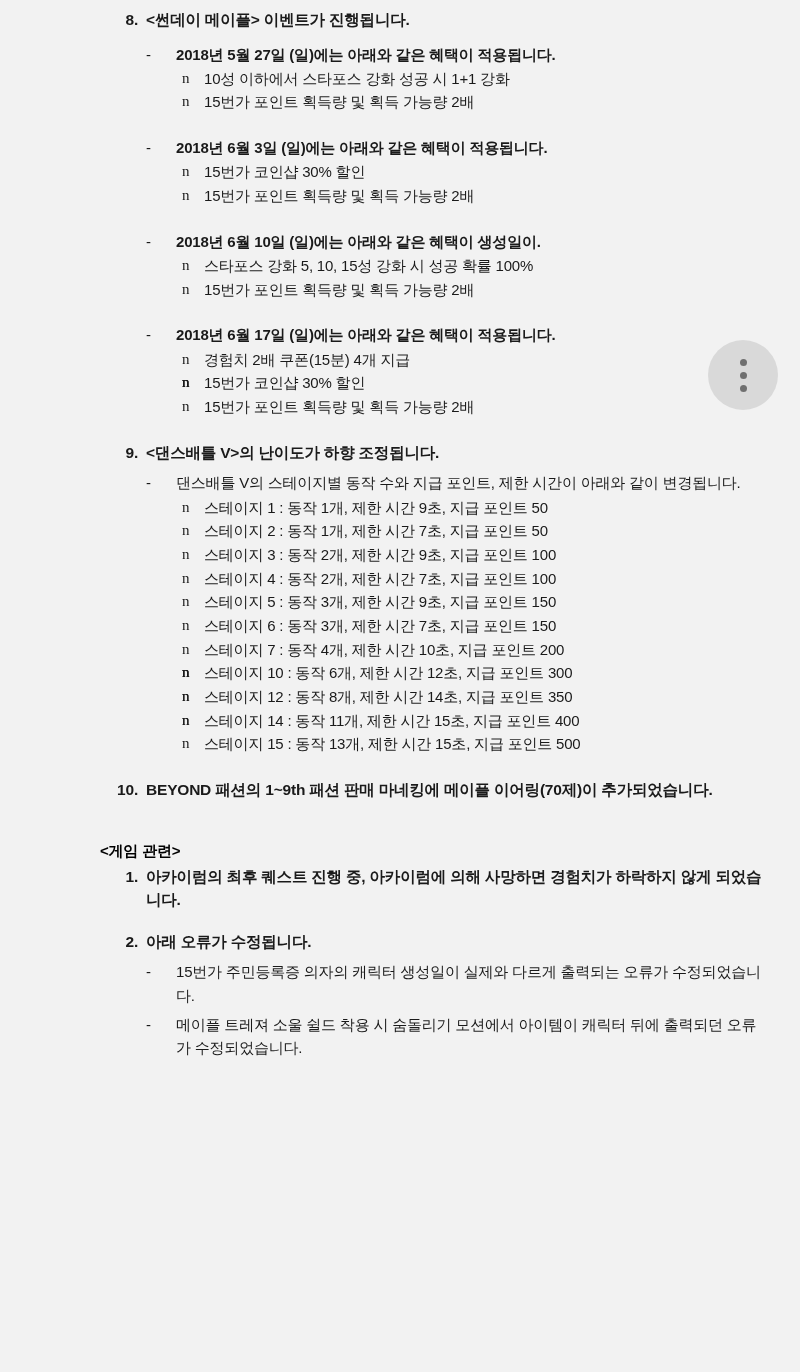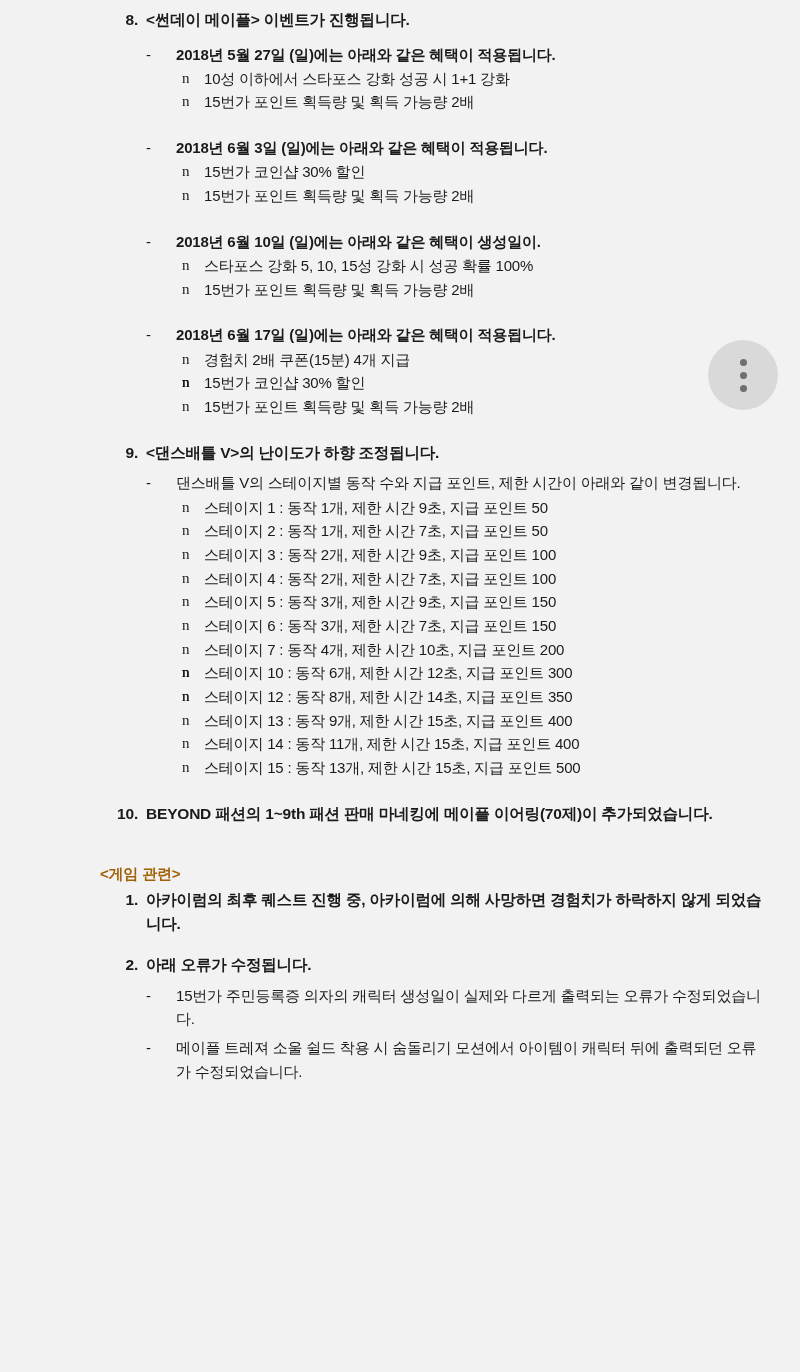--- a/index.html
+++ b/index.html
@@ -78,21 +78,21 @@
     top: 0;
     font-family: "Liberation Serif", serif;
     font-size: 15px;
   }
   .gap-lg { height: 22px; }
   .gap-md { height: 16px; }
   .gap-sm { height: 9px; }
   .gap-xs { height: 5px; }
 
   .section-title {
-    color: #a16207;
+    color: #000000;
     font-weight: bold;
     font-size: 15px;
     margin: 0 0 4px 0;
     letter-spacing: -0.2px;
   }
 
   
   .more-btn {
     position: absolute;
     right: 22px;
@@ -253,21 +253,20 @@
     </div>
     <div class="n-item">
       <span class="marker">n</span>
     </div>
     <div class="n-item">
       <span class="marker">n</span>
       <span>스테이지 12 : 동작 8개, 제한 시간 14초, 지급 포인트 350</span>
     </div>
     <div class="n-item">
       <span class="marker">n</span>
-      <span>스테이지 13 : 동작 9개, 제한 시간 15초, 지급 포인트 400</span>
     </div>
     <div class="n-item">
       <span class="marker">n</span>
       <span>스테이지 14 : 동작 11개, 제한 시간 15초, 지급 포인트 400</span>
     </div>
     <div class="n-item">
       <span class="marker">n</span>
       <span>스테이지 15 : 동작 13개, 제한 시간 15초, 지급 포인트 500</span>
     </div>
 

